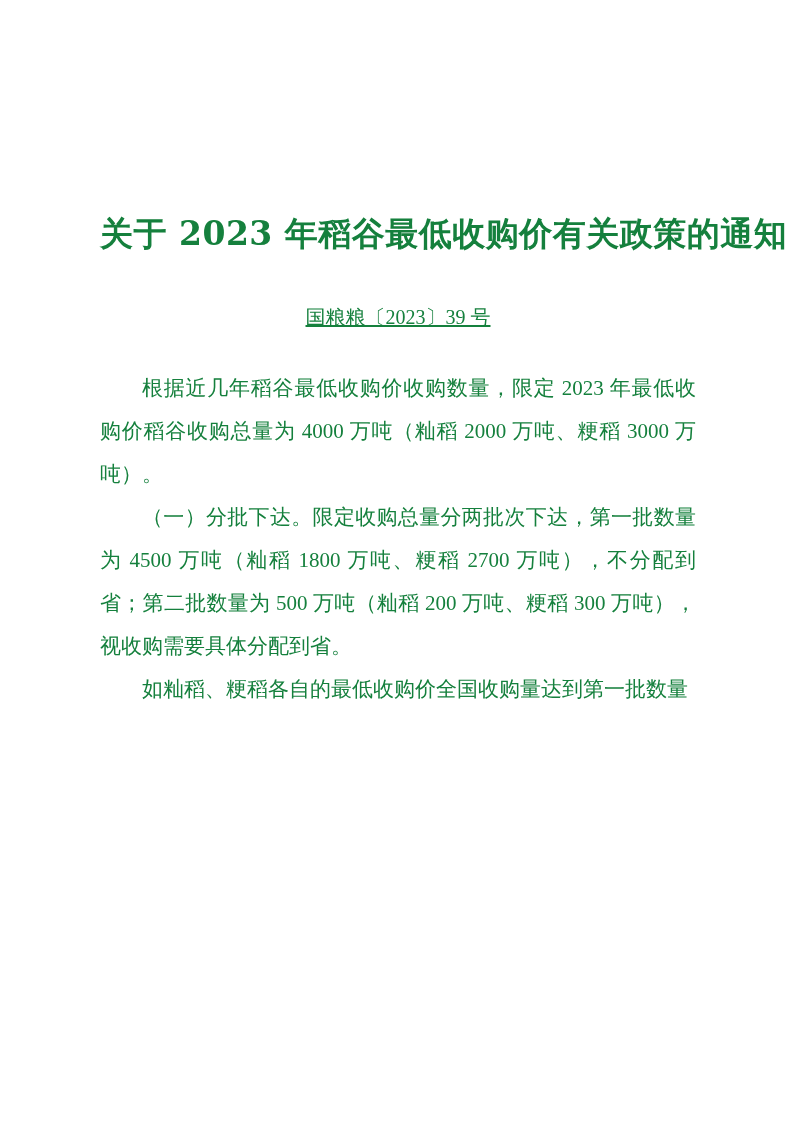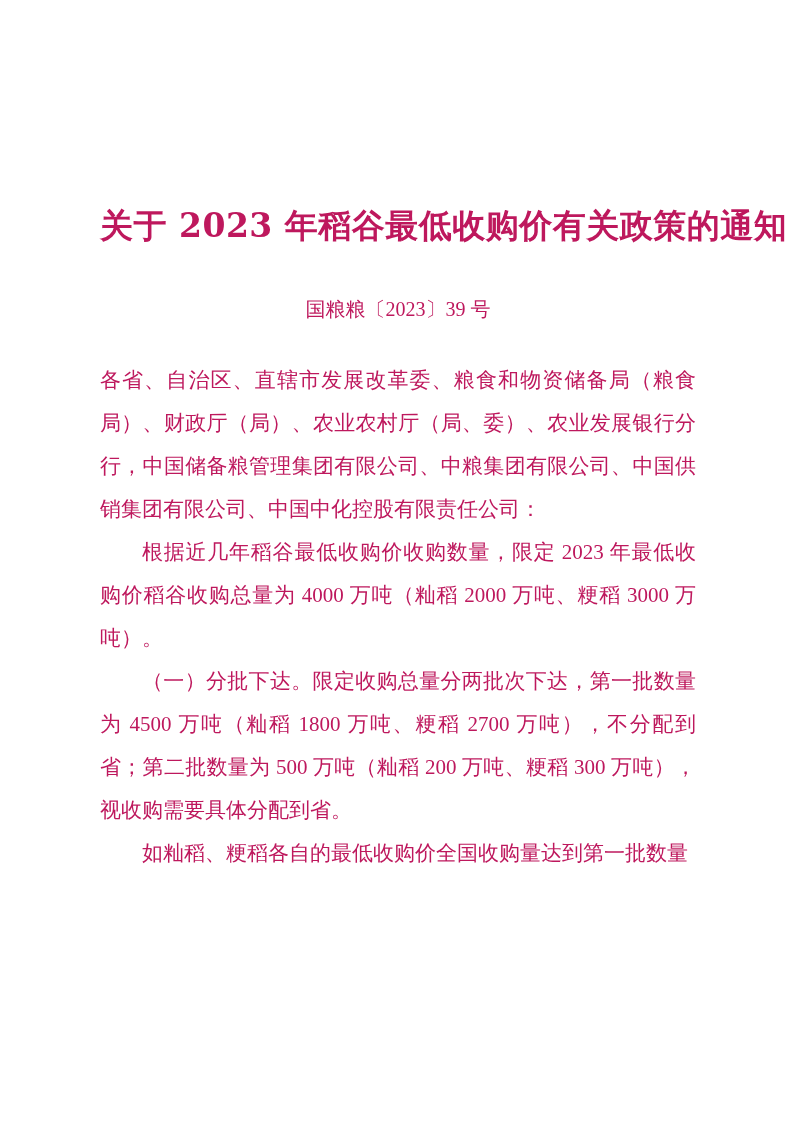--- a/index.html
+++ b/index.html
@@ -1,23 +1,23 @@
 <!DOCTYPE html>
 <html><head>
 <meta charset="utf-8">
 <style>
   * { margin: 0; padding: 0; box-sizing: border-box; }
   html, body { background: #ffffff; }
   .page {
     position: relative;
     width: 793px;
     height: 984px;
-    margin: 0 auto;
+    margin: 8px auto;
     background: #ffffff;
-    color: #be185d;
+    color: #15803d;
     font-family: "Liberation Serif", serif;
     overflow: hidden;
   }
   .content {
     padding-left: 100px;
     padding-right: 97px;
   }
   .doc-title {
     margin-top: 203px;
     font-size: 33px;
@@ -26,20 +26,21 @@
     text-align: center;
     font-family: "DejaVu Serif", "Liberation Serif", serif;
     letter-spacing: 0.5px;
     white-space: nowrap;
   }
   .doc-number {
     margin-top: 46px;
     font-size: 20px;
     line-height: 28px;
     text-align: center;
+    text-decoration: underline;
   }
   .doc-body {
     margin-top: 36px;
     font-size: 21px;
     line-height: 43px;
     text-align: justify;
   }
   .doc-body p { margin: 0; }
   .indent { text-indent: 2em; }
   .section-heading {
@@ -55,21 +56,20 @@
 
 <div class="page">
   <div class="content">
 
     <h1 class="doc-title">关于 2023 年稻谷最低收购价有关政策的通知</h1>
 
     <div class="doc-number">国粮粮〔2023〕39 号</div>
 
     <div class="doc-body">
 
-      <p>各省、自治区、直辖市发展改革委、粮食和物资储备局（粮食局）、财政厅（局）、农业农村厅（局、委）、农业发展银行分行，中国储备粮管理集团有限公司、中粮集团有限公司、中国供销集团有限公司、中国中化控股有限责任公司：</p>
 
 
 
       <p class="indent">根据近几年稻谷最低收购价收购数量，限定 2023 年最低收购价稻谷收购总量为 4000 万吨（籼稻 2000 万吨、粳稻 3000 万吨）。</p>
 
 
       <p class="indent"><span class="bold-lead">（一）分批下达。</span><span>限定收购总量分两批次下达，第一批数量为 4500 万吨（籼稻 1800 万吨、粳稻 2700 万吨），不分配到省；第二批数量为 500 万吨（籼稻 200 万吨、粳稻 300 万吨），视收购需要具体分配到省。</span></p>
 
       <p class="indent">如籼稻、粳稻各自的最低收购价全国收购量达到第一批数量</p>
 

